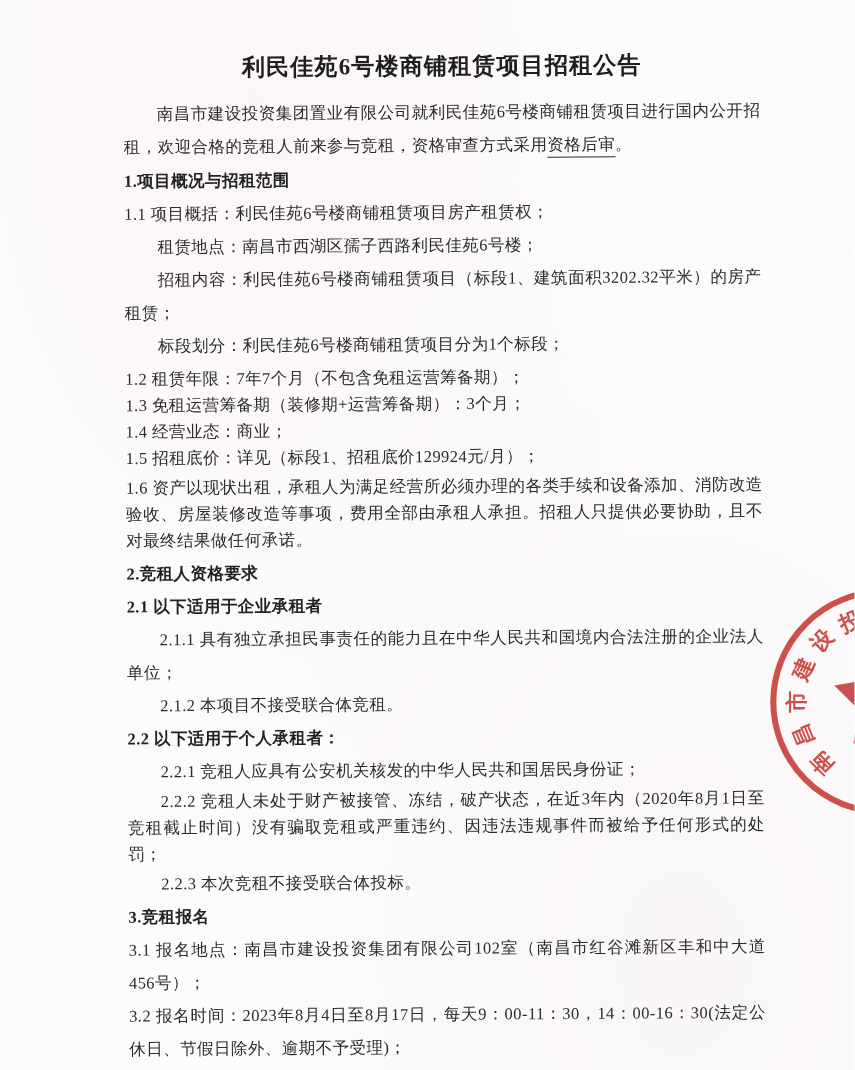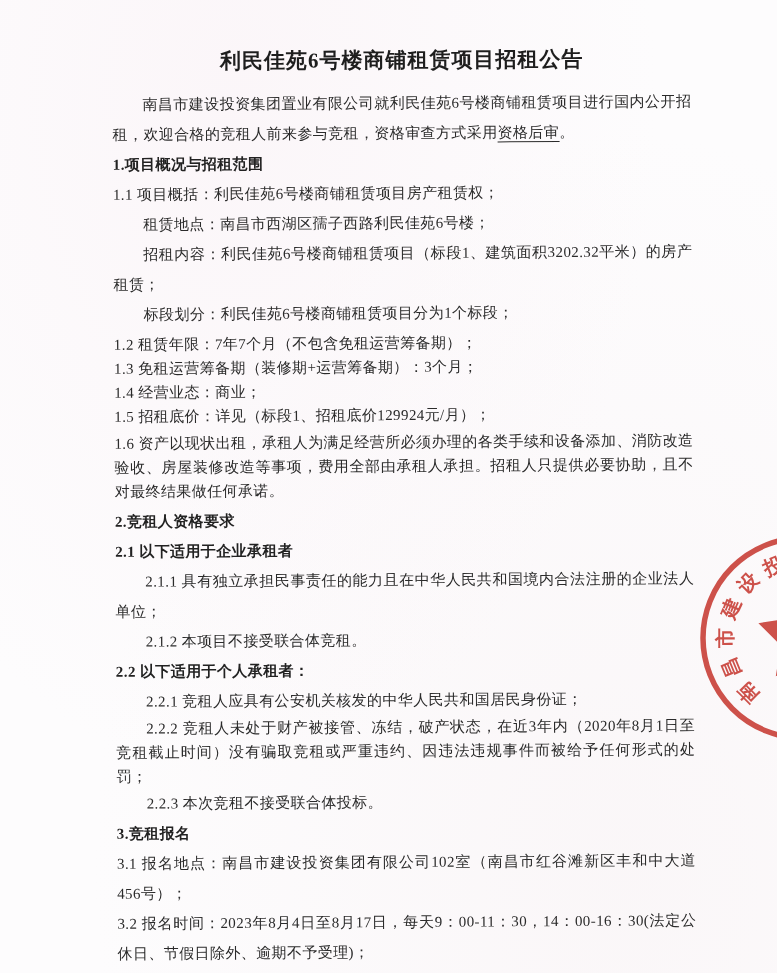--- a/index.html
+++ b/index.html
@@ -44,20 +44,21 @@
     text-align: justify;
     letter-spacing: 0.4px;
   }
   p.h { font-weight: bold; color: #222; }
   p.ind { text-indent: 2em; }
   p.tight { line-height: 24px; }
   p.gap-sm { margin-top: 3px; }
   span.u {
     border-bottom: 1.5px solid #2b2b2b;
     padding-bottom: 1px;
+    font-family: Liberation Mono, monospace;
   }
   .stamp {
     position: absolute;
     left: 688px;
     top: 523px;
     width: 230px;
     height: 230px;
     pointer-events: none;
     opacity: 0.85;
   }

